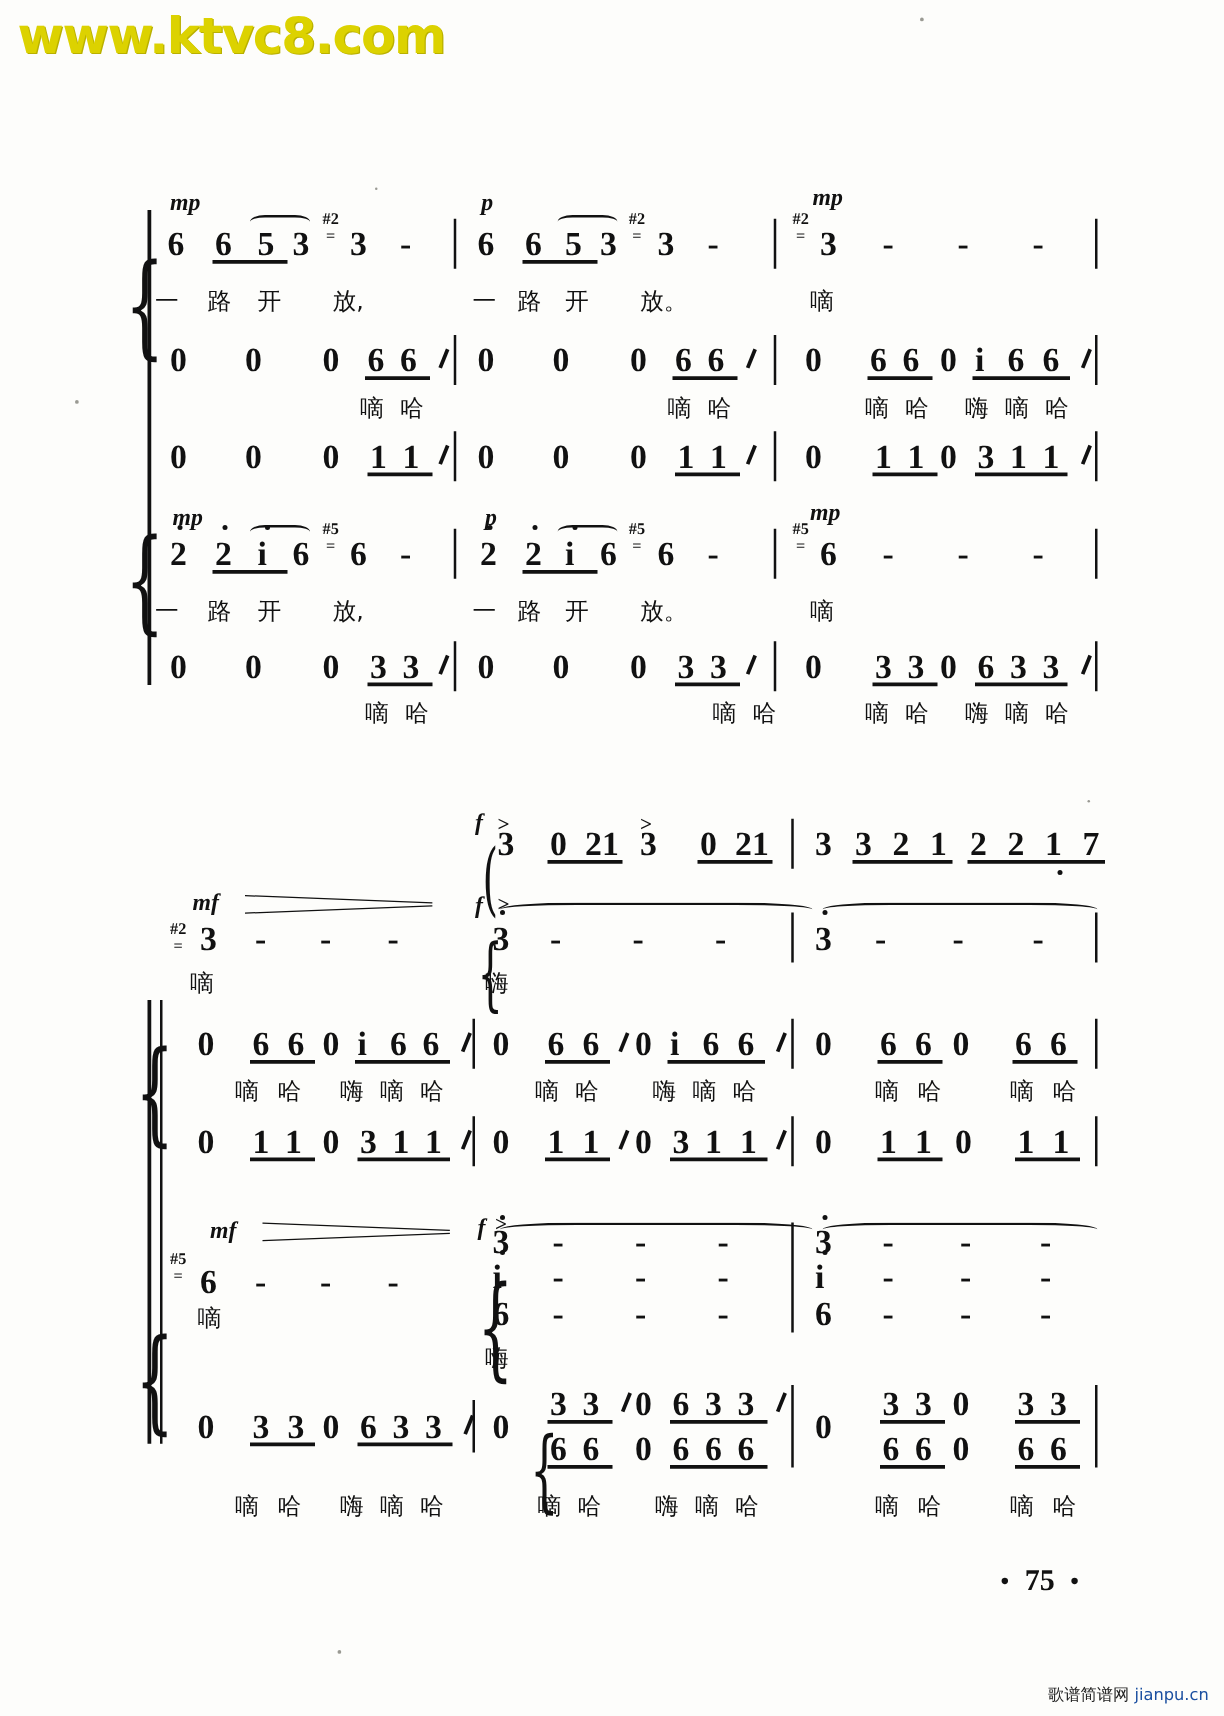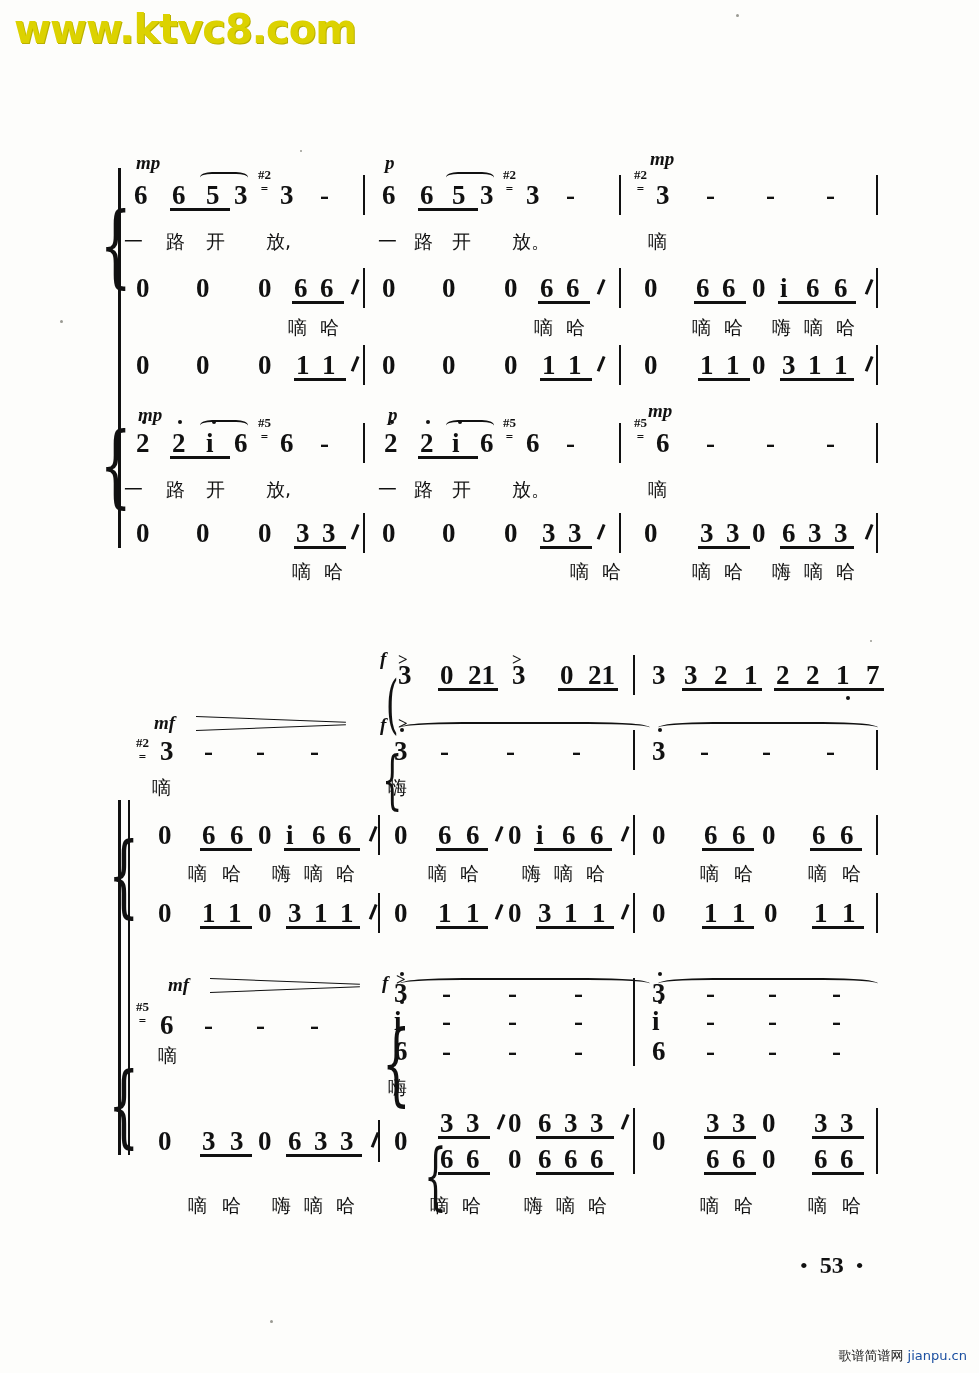--- a/index.html
+++ b/index.html
@@ -594,15 +594,15 @@
   <div class="lyr abs" style="left:556px;top:1196px;">嘀</div>
   <div class="lyr abs" style="left:588px;top:1196px;">哈</div>
   <div class="lyr abs" style="left:700px;top:1196px;">嘀</div>
   <div class="lyr abs" style="left:734px;top:1196px;">哈</div>
   <div class="lyr abs" style="left:808px;top:1196px;">嘀</div>
   <div class="lyr abs" style="left:842px;top:1196px;">哈</div>
 </div>
 
 <div class="abs" style="left:800px;top:1252px;">
   <span style="font-size:22px;">•</span>
-  <span class="pagenum" style="position:static;margin:0 8px;">53</span>
+  <span class="pagenum" style="position:static;margin:0 8px;">75</span>
   <span style="font-size:22px;">•</span>
 </div>
 
 </body></html>

